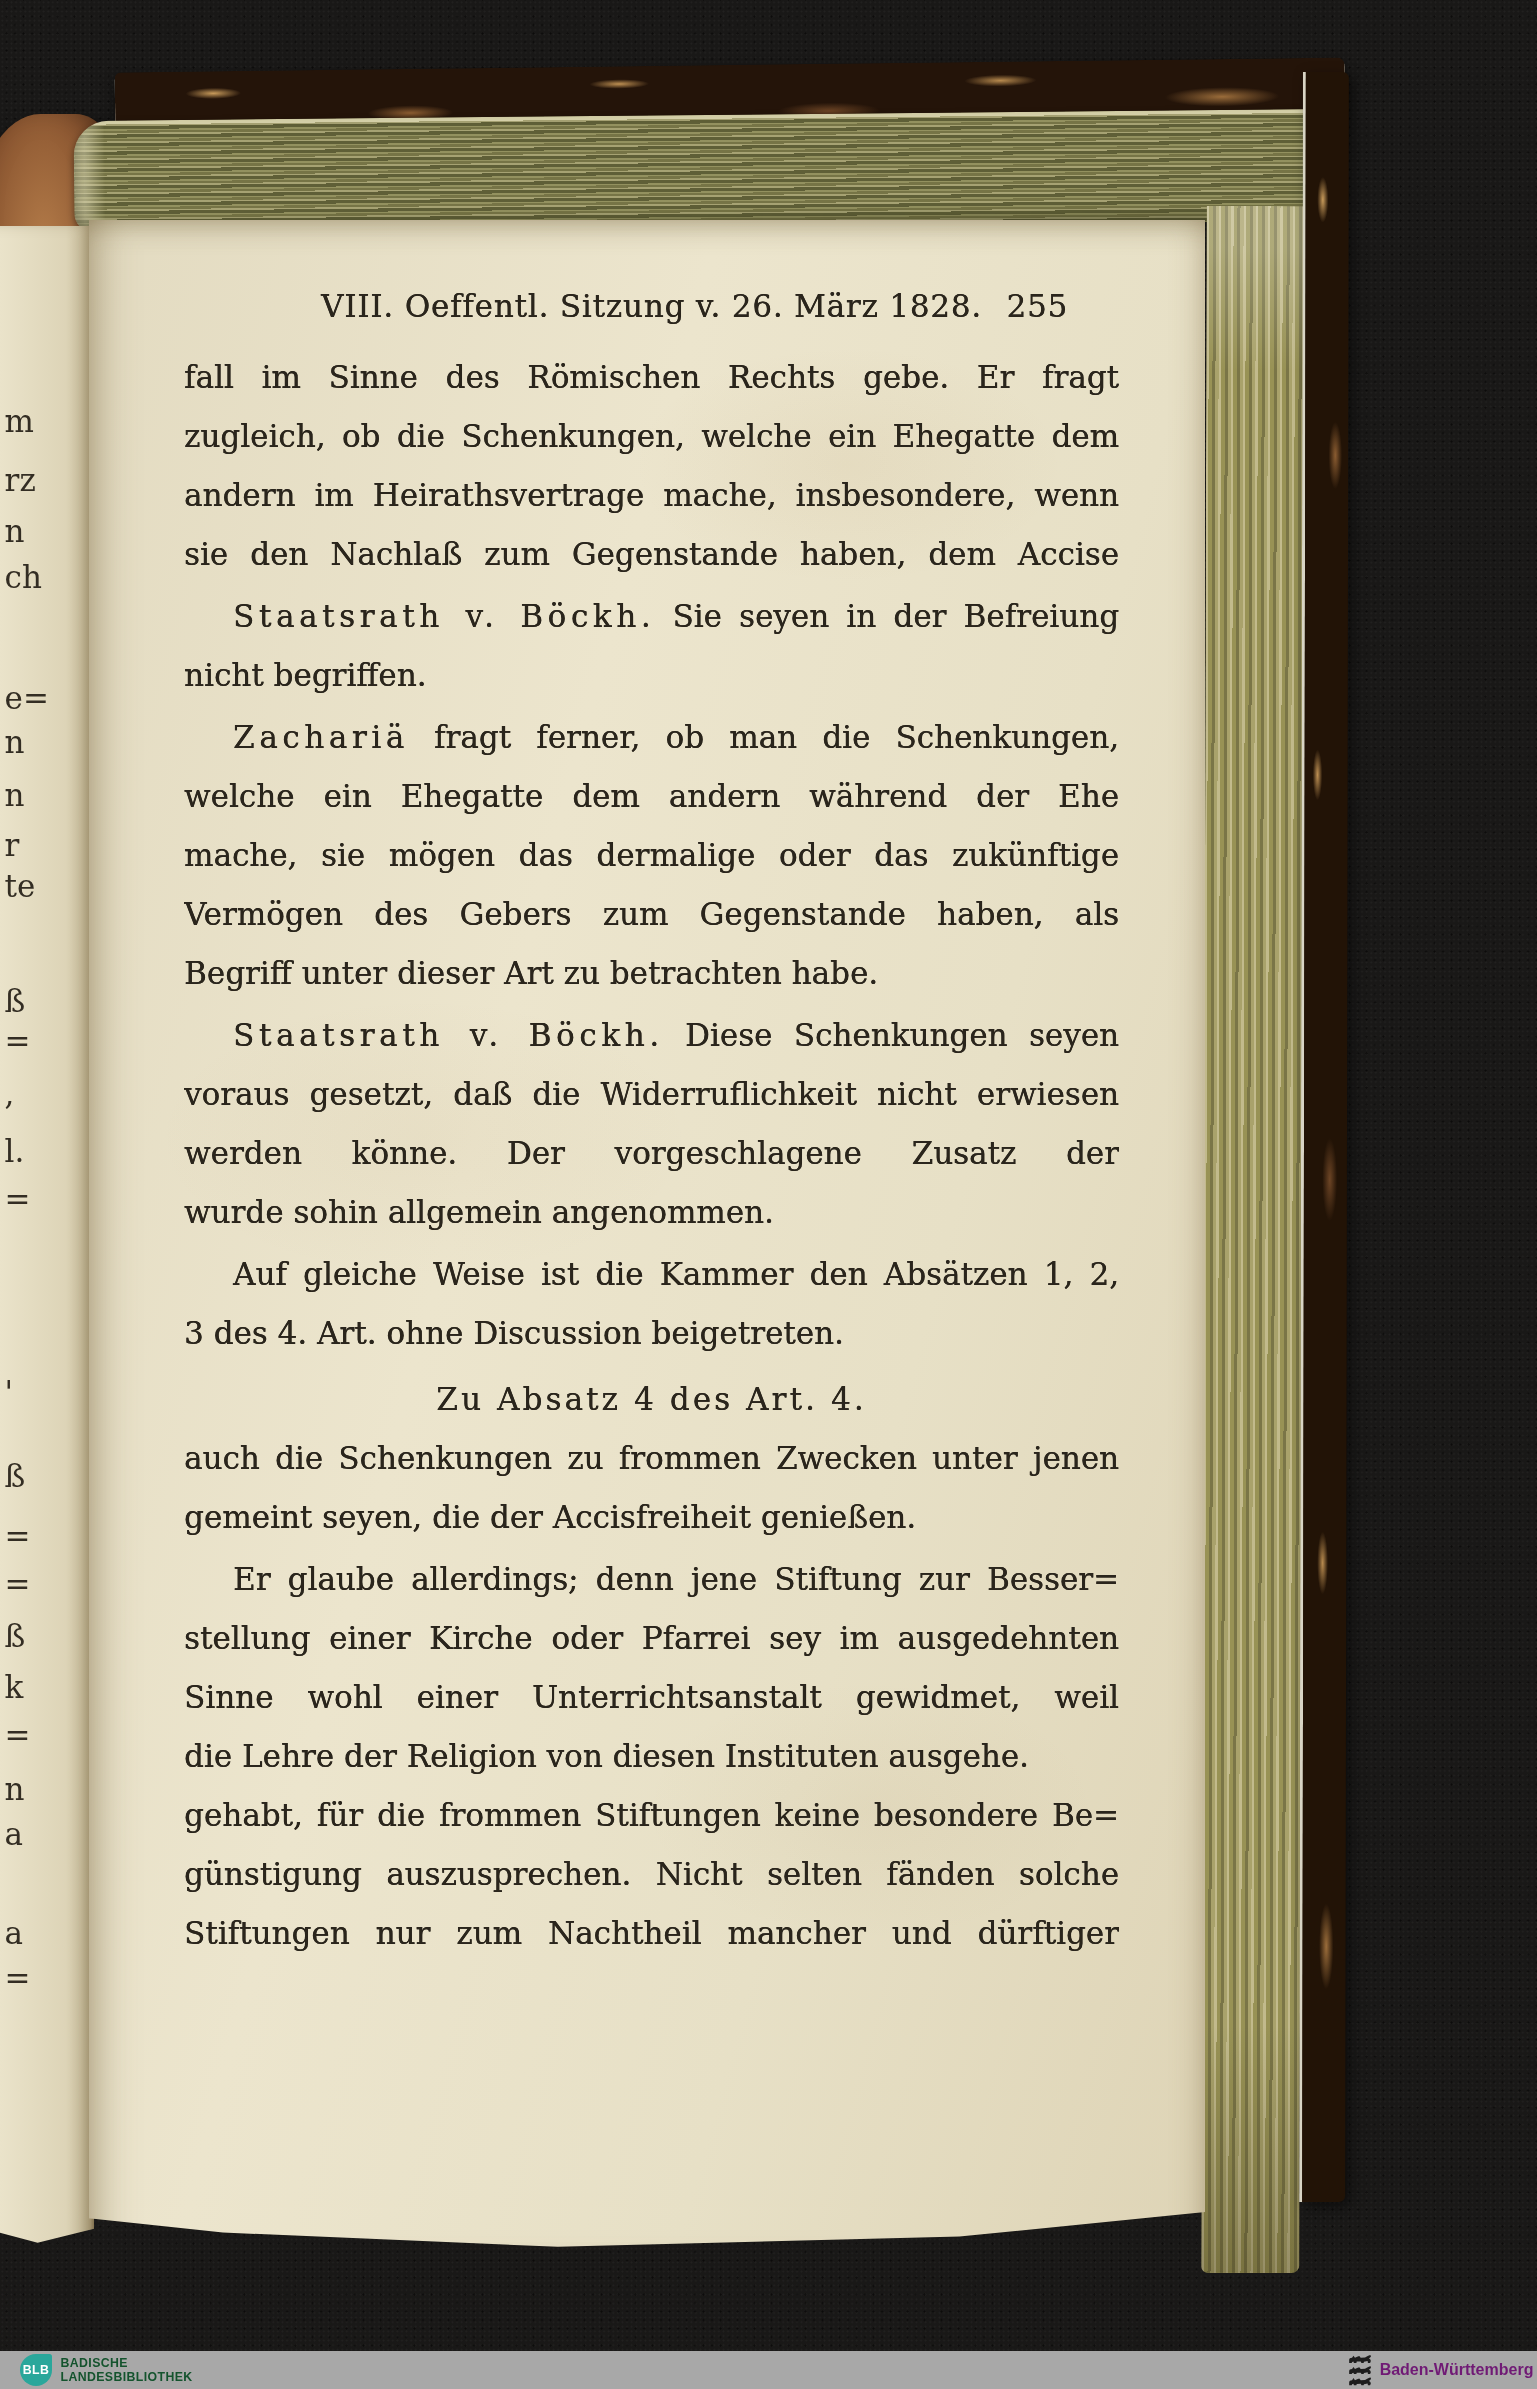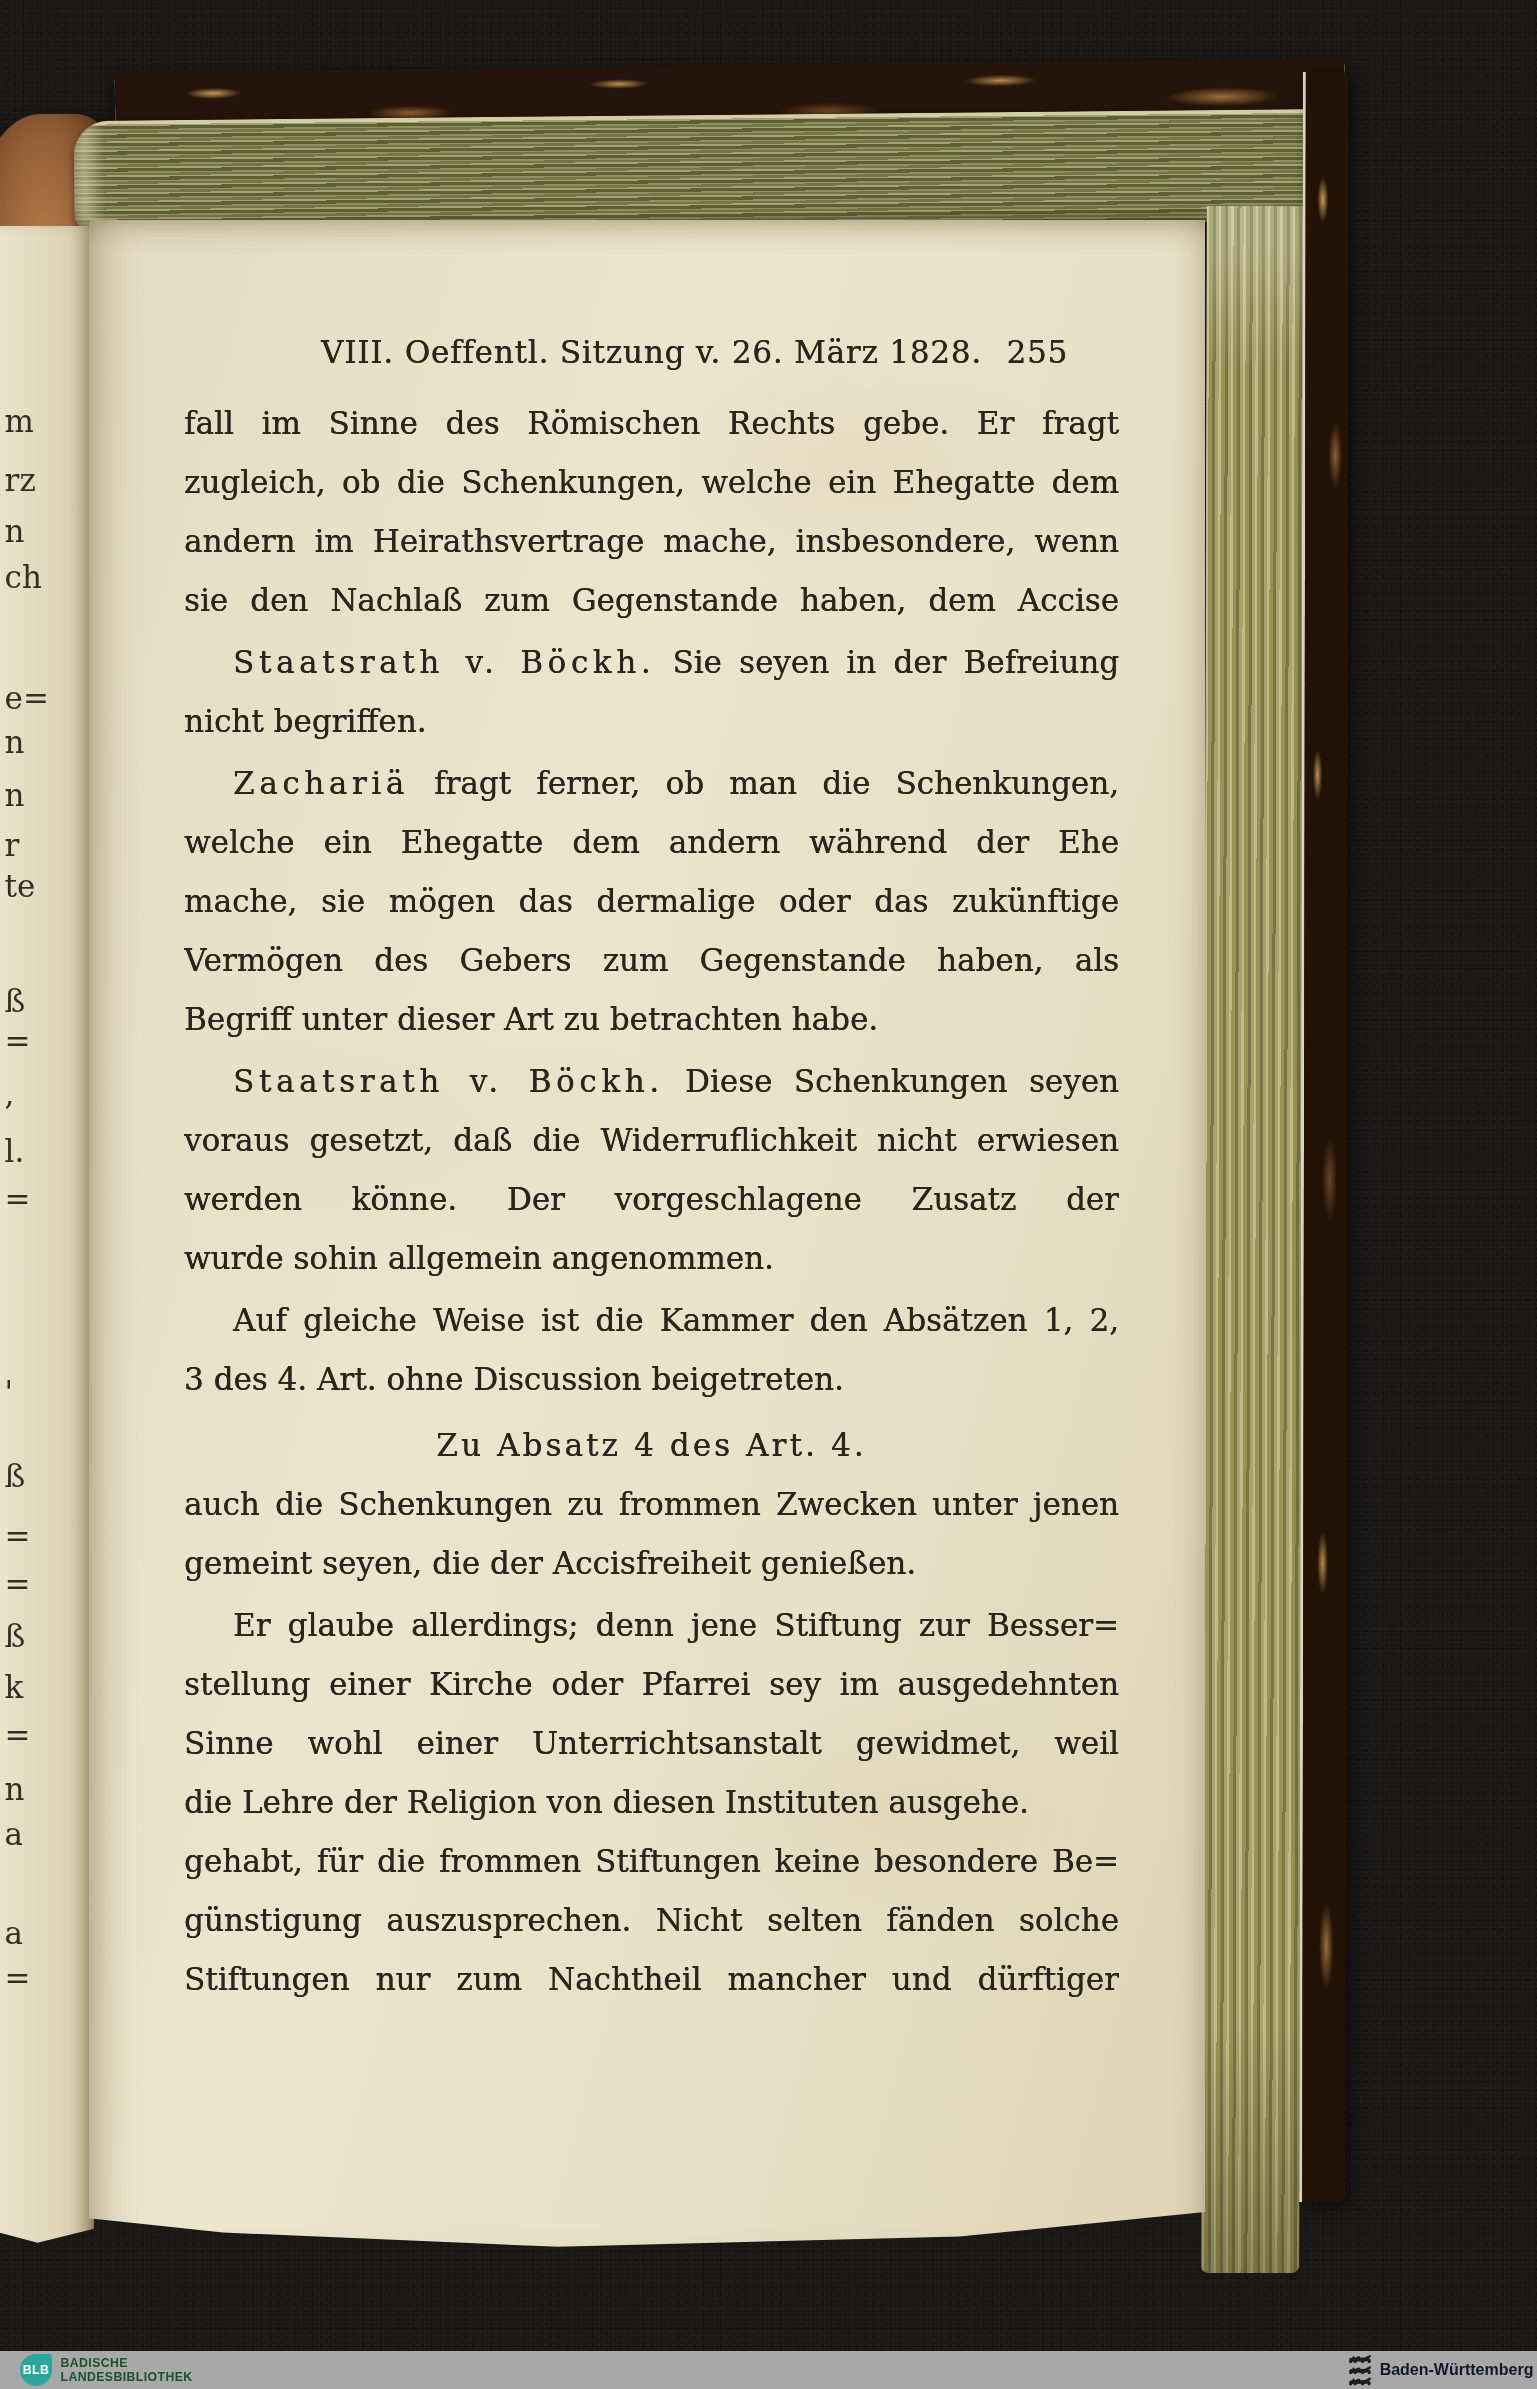--- a/index.html
+++ b/index.html
@@ -84,21 +84,21 @@
   .page{
     position:absolute;left:89px;top:220px;width:1116px;height:2039px;
     background:
       radial-gradient(ellipse 308px 169px at 68% 12%, rgba(160,120,60,.07), transparent 70%),
       radial-gradient(ellipse 384px 200px at 30% 45%, rgba(150,115,60,.05), transparent 70%),
       radial-gradient(ellipse 323px 185px at 70% 78%, rgba(150,115,60,.06), transparent 70%),
       linear-gradient(105deg,#e3dbc1,#ece5cd 38%,#e7e0c6 68%,#ded4b6);
     box-shadow:inset 26px 0 40px -20px rgba(110,90,50,.5), inset -20px 0 31px -17px rgba(120,100,60,.38), inset 0 23px 31px -21.5px rgba(110,95,55,.45);
     clip-path:polygon(0 0,100% 0,100% 97.7%,78% 98.9%,42% 99.4%,12% 98.7%,0 98%);
   }
-  .page-inner{position:relative;padding:113px 86px 0 95px;color:#2a251c;}
+  .page-inner{position:relative;padding:67px 86px 0 95px;color:#2a251c;}
   .page-header{position:relative;height:38px;line-height:38px;font-size:31px;letter-spacing:0.8px;text-align:center;text-shadow:0.3px 0 0 currentColor;}
   .pagenum{position:absolute;right:51px;top:0;}
   .text-lines{margin-top:23px;}
   .line{height:59px;line-height:59px;font-size:31px;white-space:nowrap;text-shadow:0.3px 0 0 currentColor;}
   .line.j{text-align:justify;text-align-last:justify;white-space:normal;height:59px;overflow:hidden;}
   .line.l{text-align:left;}
   .line.c{text-align:center;letter-spacing:3.1px;margin-top:6.2px;}
   .line.ind{text-indent:49px;margin-top:3.1px;}
   .sp{letter-spacing:4.6px;}
   
@@ -107,21 +107,21 @@
     display:flex;align-items:center;font-family:"Liberation Sans",sans-serif;
   }
   .blb-badge{
     width:32px;height:32px;margin-left:20px;flex:0 0 auto;
     background:#2aa79b;border-radius:50% 8% 50% 50%;
     display:flex;align-items:center;justify-content:center;
     color:#ffffff;font-weight:bold;font-size:12.3px;letter-spacing:0.4px;
   }
   .blb-text{margin-left:8.5px;font-weight:bold;font-size:12.3px;line-height:1.15;color:#14532d;letter-spacing:0.4px;}
   .footer-right{position:absolute;right:4.6px;top:0;height:38px;display:flex;align-items:center;gap:7px;}
-  .bw-label{font-size:16px;color:#0f172a;font-weight:600;}
+  .bw-label{font-size:16px;color:#701a75;font-weight:600;}
   .bw-arms{display:block;}
 </style>
 </head>
 <body>
 
 <div class="leather-corner"></div>
 <div class="marble-top"></div>
 <div class="endband"></div>
 <div class="top-edges"></div>
 <div class="fore-edge-right"></div>

